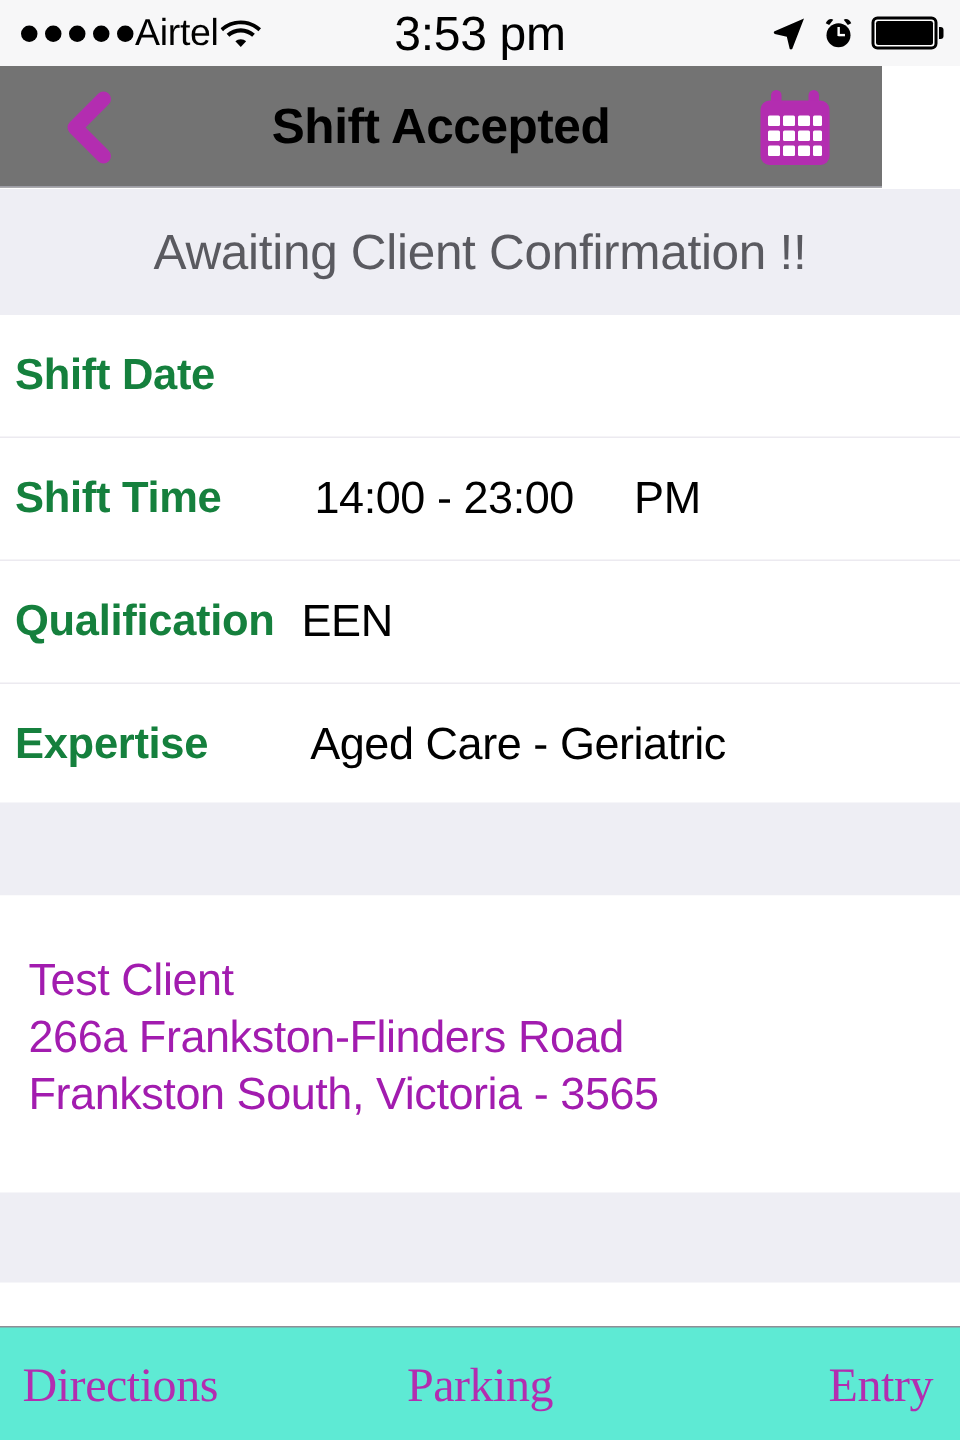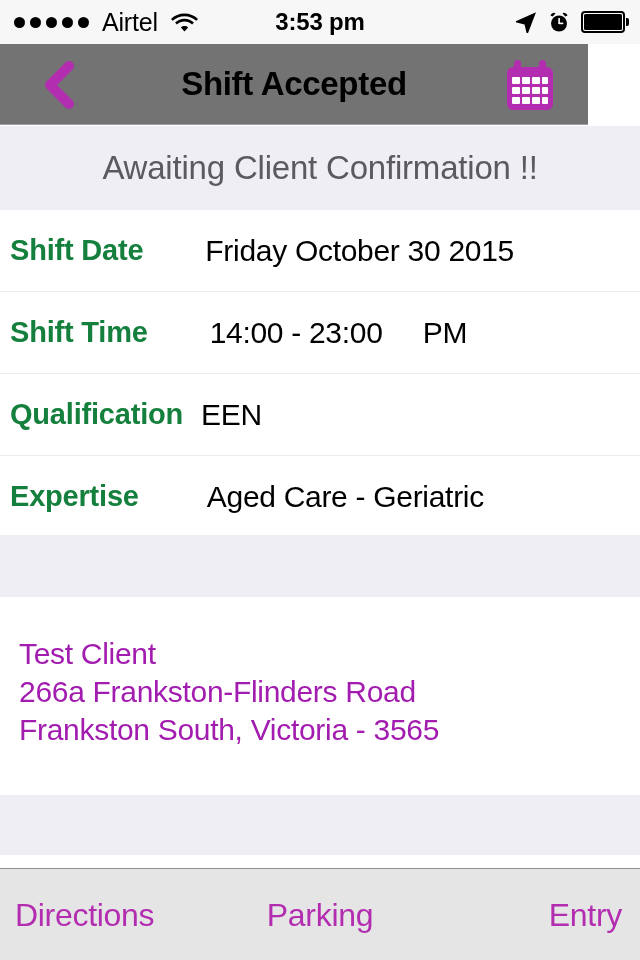--- a/index.html
+++ b/index.html
@@ -11,30 +11,30 @@
     overflow:hidden;
   }
   #app { position:relative; width:640px; height:960px; background:#ffffff; }
 
   
   .statusbar{
     position:absolute; left:0; top:0; width:640px; height:44px;
     background:#f7f7f8;
     display:flex; align-items:center;
   }
-  .sb-left{ position:absolute; left:14px; top:0; height:44px; display:flex; align-items:center; gap:13px; }
+  .sb-left{ position:absolute; left:14px; top:0; height:44px; display:flex; align-items:center; gap:1px; }
   .sb-dots{ display:flex; gap:5px; align-items:center; }
   .sb-dots i{ width:11px; height:11px; border-radius:50%; background:#000; display:block; }
   .sb-carrier{ font-size:25px; color:#000; letter-spacing:-0.2px; line-height:1; }
   .sb-wifi{ width:27px; height:20px; position:relative; }
   .sb-center{
     position:absolute; left:0; right:0; top:0; height:44px;
     display:flex; align-items:center; justify-content:center;
   }
-  .sb-time{ font-size:24px; font-weight:700; color:#000; letter-spacing:-0.2px; line-height:1; }
+  .sb-time{ font-size:32px; font-weight:400; color:#000; letter-spacing:-0.2px; line-height:1; }
   .sb-right{ position:absolute; right:11px; top:0; height:44px; display:flex; align-items:center; gap:11px; }
   .sb-loc{ width:22px; height:22px; }
   .sb-alarm{ width:22px; height:22px; }
   .battery{ position:relative; width:48px; height:22px; }
   .battery .shell{
     position:absolute; left:0; top:0; width:44px; height:22px;
     border:2px solid #000; border-radius:4px; background:#fff;
   }
   .battery .fill{
     position:absolute; left:3px; top:3px; width:38px; height:16px;
@@ -106,24 +106,24 @@
     background:#ffffff;
     padding:38px 0 0 19px;
   }
   .address div{
     font-size:30px; color:#a21caf; letter-spacing:-0.3px; line-height:38px;
     white-space:nowrap;
   }
 
   
   .toolbar{
-    position:absolute; left:0; bottom:0; width:640px; height:92px;
-    background:#e5e5e5;
+    position:absolute; left:0; bottom:0; width:640px; height:76px;
+    background:#5eead4;
     border-top:1px solid #8e8e96;
-    display:flex; align-items:center;
+    display:flex; align-items:center;font-family:Liberation Serif, serif;
   }
   .tb-item{
     font-size:32px; color:#b32db0; letter-spacing:-0.3px;
     cursor:pointer; white-space:nowrap; line-height:1;
   }
   .tb-directions{ position:absolute; left:15px; }
   .tb-parking{ position:absolute; left:0; right:0; text-align:center; }
   .tb-entry{ position:absolute; right:18px;margin-left:24px; }
 </style>
 </head>
@@ -206,21 +206,20 @@
   </div>
 
   <div class="banner">
     <span class="banner-text">Awaiting Client Confirmation !!</span>
   </div>
 
   <div class="rows">
 
     <div class="row row-shiftdate">
       <span class="row-label">Shift Date</span>
-      <span class="row-value">Friday October 30 2015</span>
     </div>
 
     <div class="row row-shifttime">
       <span class="row-label">Shift Time</span>
       <span class="row-value">14:00 - 23:00     PM</span>
     </div>
 
     <div class="row row-qualification">
       <span class="row-label">Qualification</span>
       <span class="row-value">EEN</span>

